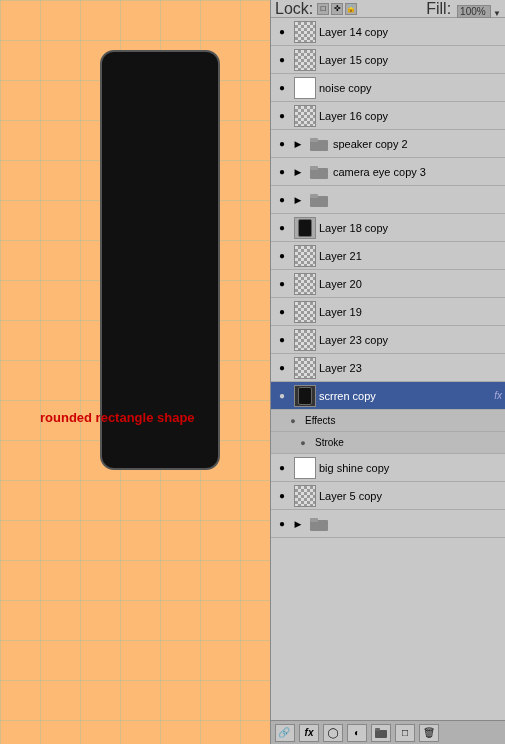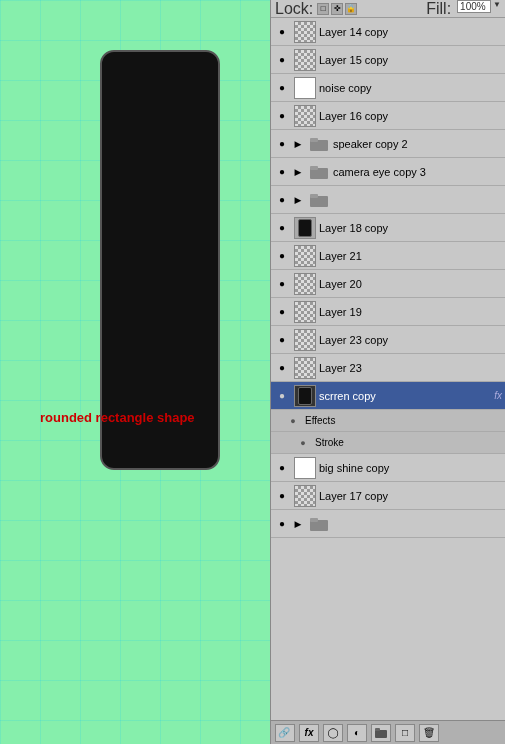--- a/index.html
+++ b/index.html
@@ -13,21 +13,21 @@
       color: #000;
     }
 
     
     .canvas-area {
       position: absolute;
       left: 0;
       top: 0;
       width: 326px;
       height: 744px;
-      background: #86efac;
+      background: #fdba74;
       overflow: hidden;
     }
 
     .canvas-grid {
       position: absolute;
       top: 0; left: 0; right: 0; bottom: 0;
       background-image:
         linear-gradient(rgba(0,200,255,0.15) 1px, transparent 1px),
         linear-gradient(90deg, rgba(0,200,255,0.15) 1px, transparent 1px);
       background-size: 40px 40px;
@@ -91,27 +91,27 @@
       width: 12px;
       height: 12px;
       background: #aaa;
       border: 1px solid #888;
       display: flex; align-items: center; justify-content: center;
       font-size: 8px;
       cursor: pointer;
     }
     .fill-area {
       display: flex;
-      align-items: flex-start;
+      align-items: flex-end;
       font-size: 10px;
       color: #333;
       gap: 2px;
     }
     .fill-value {
-      background: #ffffff;
+      background: #a3a3a3;
       border: 1px solid #888;
       padding: 0 2px;
       font-size: 10px;
       width: 34px;
     }
 
     
     .layers-list {
       flex: 1;
       overflow-y: scroll;
@@ -418,21 +418,21 @@
 
     <div class="layer-row">
       <div class="layer-eye">●</div>
       <div class="layer-thumb white-bg thumb-bigshine"></div>
       <span class="layer-name">big shine copy</span>
     </div>
 
     <div class="layer-row">
       <div class="layer-eye">●</div>
       <div class="layer-thumb checker thumb-layer17"></div>
-      <span class="layer-name">Layer 17 copy</span>
+      <span class="layer-name">Layer 5 copy</span>
     </div>
 
     <div class="layer-row group">
       <div class="layer-eye">●</div>
       <div class="group-arrow">▶</div>
       <div class="group-folder">
         <svg width="18" height="14" viewBox="0 0 18 14" fill="none">
             <rect x="0" y="3" width="18" height="11" rx="1" fill="#888"></rect>
             <rect x="0" y="1" width="8" height="4" rx="1" fill="#999"></rect>
           </svg>

